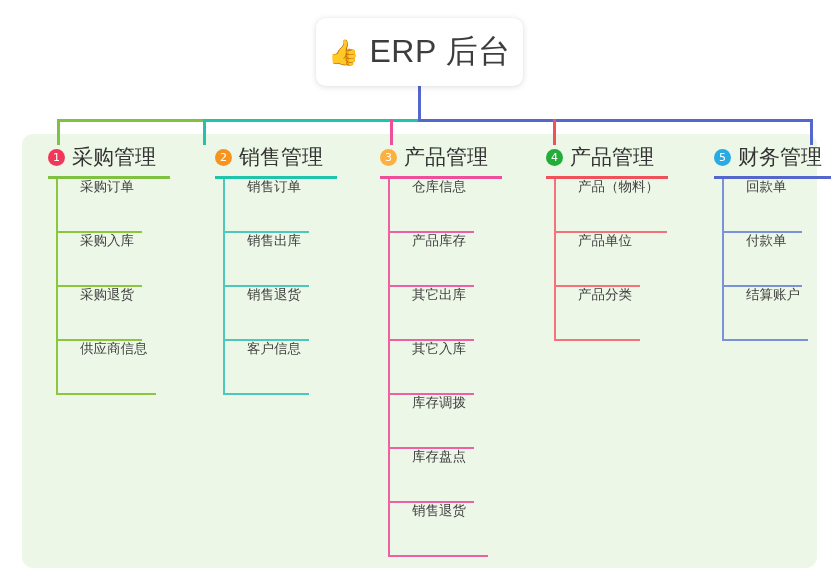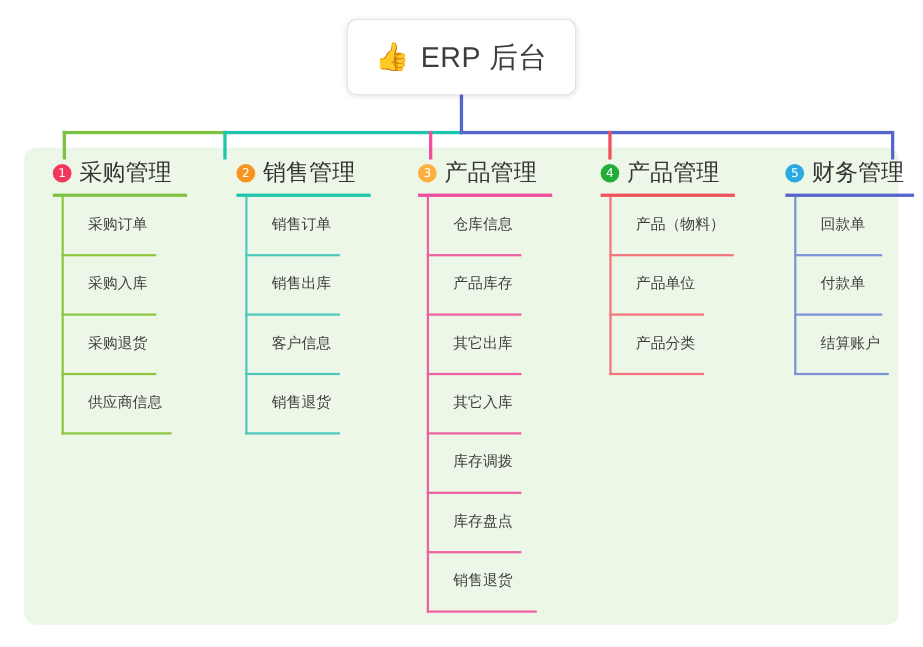--- a/index.html
+++ b/index.html
@@ -31,21 +31,21 @@
     justify-content: center;
     gap: 10px;
     z-index: 6;
   }
   #title-card .thumb {
     font-size: 25px;
     line-height: 1;
     display: inline-block;
   }
   #title-card .ttl {
-    font-size: 26px;
+    font-size: 32px;
     color: #3d3d3d;
     letter-spacing: 0.5px;
     white-space: nowrap;
   }
 
   
   .conn {
     position: absolute;
     z-index: 3;
   }
@@ -109,21 +109,21 @@
     position: absolute;
     left: 0;
     top: 0;
     width: 2px;
   }
   .leaf {
     position: relative;
     height: 54px;
     box-sizing: border-box;
     display: flex;
-    align-items: center;
+    align-items: flex-start;
     padding-left: 24px;
     padding-bottom: 4px;
   }
   .leaf .lbl {
     font-size: 13.5px;
     color: #3f3f3f;
     white-space: nowrap;
     line-height: 1.2;
   }
   .leaf .rule {
@@ -192,25 +192,25 @@
         <div class="spine" style="background: rgb(76, 201, 187); height: 216px;"></div>
         <div class="leaf">
           <span class="lbl">销售订单</span>
           <div class="rule" style="width: 86px; background: rgb(76, 201, 187);"></div>
         </div>
         <div class="leaf">
           <span class="lbl">销售出库</span>
           <div class="rule" style="width: 86px; background: rgb(76, 201, 187);"></div>
         </div>
         <div class="leaf">
+          <span class="lbl">销售退货</span>
+          <div class="rule" style="width: 86px; background: rgb(76, 201, 187);"></div>
+        </div>
+        <div class="leaf">
           <span class="lbl">客户信息</span>
-          <div class="rule" style="width: 86px; background: rgb(76, 201, 187);"></div>
-        </div>
-        <div class="leaf">
-          <span class="lbl">销售退货</span>
           <div class="rule" style="width: 86px; background: rgb(76, 201, 187);"></div>
         </div>
       </div>
     </div>
     <div class="column" style="left: 362px;">
       <div class="col-head">
         <span class="badge" style="background: rgb(251, 176, 64);">3</span>
         <span class="col-title">产品管理</span>
       </div>
       <div class="head-rule" style="width: 122px; background: rgb(238, 78, 155);"></div>

